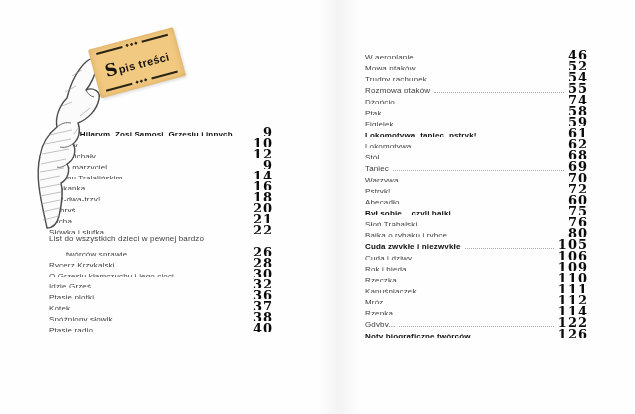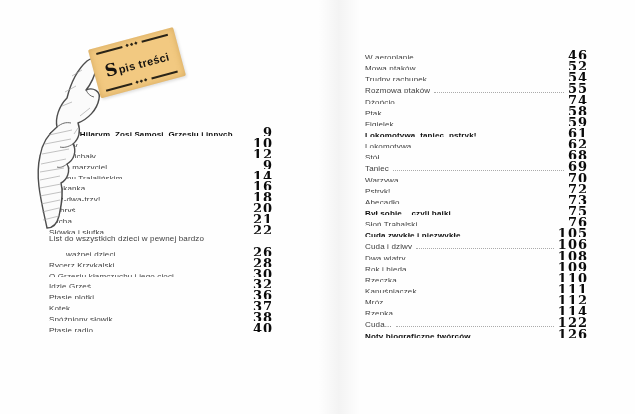--- a/index.html
+++ b/index.html
@@ -194,21 +194,21 @@
       </div>
       <div class="row">
         <span class="t">Słówka i słufka</span>
         <span class="dots"></span>
         <span class="n">22</span>
       </div>
       <div class="row">
         <span class="t">List do wszystkich dzieci w pewnej bardzo</span>
       </div>
       <div class="row indent">
-        <span class="t">ważnej dzieci</span>
+        <span class="t">twórców sprawie</span>
         <span class="dots"></span>
         <span class="n">26</span>
       </div>
       <div class="row">
         <span class="t">Rycerz Krzykalski</span>
         <span class="dots"></span>
         <span class="n">28</span>
       </div>
       <div class="row">
         <span class="t">O Grzesiu kłamczuchu i jego cioci</span>
@@ -303,48 +303,48 @@
         <span class="n">70</span>
       </div>
       <div class="row">
         <span class="t">Pstryk!</span>
         <span class="dots"></span>
         <span class="n">72</span>
       </div>
       <div class="row">
         <span class="t">Abecadło</span>
         <span class="dots"></span>
-        <span class="n">73</span>
+        <span class="n">60</span>
       </div>
       <div class="row bold">
         <span class="t">Był sobie... czyli bajki</span>
         <span class="dots"></span>
         <span class="n">75</span>
       </div>
       <div class="row">
         <span class="t">Słoń Trąbalski</span>
         <span class="dots"></span>
         <span class="n">76</span>
       </div>
+      <div class="row">
+        <span class="t">Bajka o rybaku i rybce</span>
+        <span class="dots"></span>
+        <span class="n">80</span>
+      </div>
       <div class="row bold">
         <span class="t">Cuda zwykłe i niezwykłe</span>
         <span class="dots"></span>
         <span class="n">105</span>
       </div>
       <div class="row">
         <span class="t">Cuda i dziwy</span>
         <span class="dots"></span>
         <span class="n">106</span>
       </div>
       <div class="row">
-        <span class="t">Dwa wiatry</span>
-        <span class="dots"></span>
-        <span class="n">108</span>
-      </div>
-      <div class="row">
         <span class="t">Rok i bieda</span>
         <span class="dots"></span>
         <span class="n">109</span>
       </div>
       <div class="row">
         <span class="t">Rzeczka</span>
         <span class="dots"></span>
         <span class="n">110</span>
       </div>
       <div class="row">
@@ -356,21 +356,21 @@
         <span class="t">Mróz</span>
         <span class="dots"></span>
         <span class="n">112</span>
       </div>
       <div class="row">
         <span class="t">Rzepka</span>
         <span class="dots"></span>
         <span class="n">114</span>
       </div>
       <div class="row">
-        <span class="t">Cuda...</span>
+        <span class="t">Gdyby...</span>
         <span class="dots"></span>
         <span class="n">122</span>
       </div>
       <div class="row bold">
         <span class="t">Noty biograficzne twórców</span>
         <span class="dots"></span>
         <span class="n">126</span>
       </div>
     </div>
 

